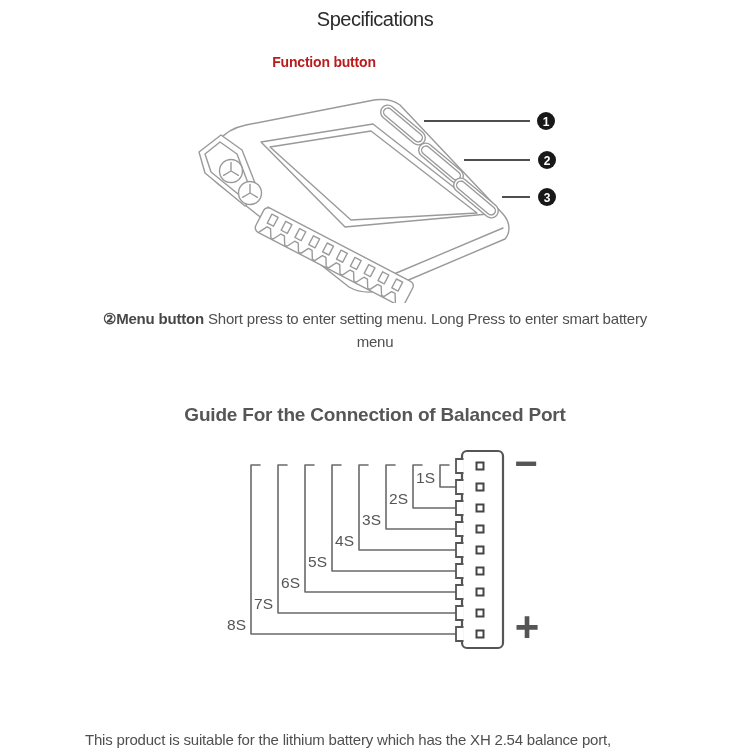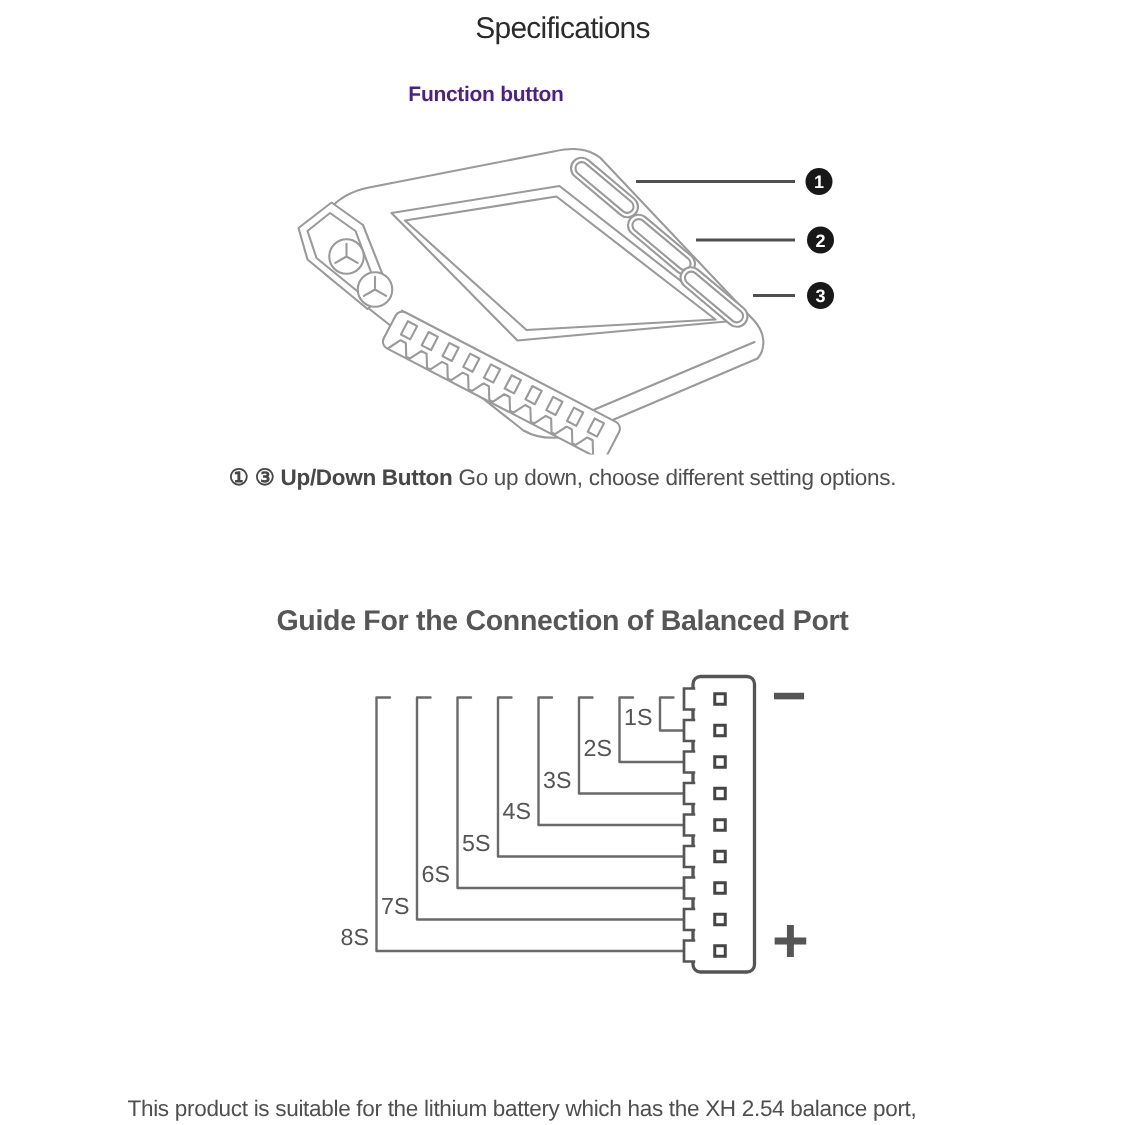--- a/index.html
+++ b/index.html
@@ -6,21 +6,21 @@
   body{
     width:750px;height:750px;position:relative;background:#ffffff;
     font-family:"Liberation Sans", sans-serif;overflow:hidden;
   }
   .page-title{
     position:absolute;top:8px;left:0;width:750px;text-align:center;
     font-size:20px;font-weight:400;color:#2b2b2b;letter-spacing:-.5px;
   }
   .fig1-caption{
     position:absolute;top:54px;left:0;width:648px;text-align:center;
-    font-size:14px;font-weight:700;color:#4c1d95;letter-spacing:-.2px;
+    font-size:14px;font-weight:700;color:#b91c1c;letter-spacing:-.2px;
   }
   .figure-svg{position:absolute;left:0;display:block;}
   #fig1{top:85px;}
   #fig2{top:442px;}
   .notes{
     position:absolute;top:307px;left:0;width:750px;text-align:center;
     font-size:15px;color:#4f4f4f;line-height:23px;letter-spacing:-.2px;
   }
   .notes b{color:#474747;}
   .fig2-heading{
@@ -111,21 +111,22 @@
   <line class="callout-line" x1="502" y1="197" x2="530" y2="197"></line>
   <circle class="callout-circle" cx="546" cy="121" r="9"></circle>
   <circle class="callout-circle" cx="547" cy="160" r="9"></circle>
   <circle class="callout-circle" cx="547" cy="197" r="9"></circle>
   <text class="callout-num" x="546" y="125.5" text-anchor="middle">1</text>
   <text class="callout-num" x="547" y="164.5" text-anchor="middle">2</text>
   <text class="callout-num" x="547" y="201.5" text-anchor="middle">3</text>
 </svg>
 
 <div class="notes">
-  <div><b>① ③ Up/Down Button</b><span> Go up down, choose different setting options.</span></div>
+  <div><b>②Menu button</b><span> Short press to enter setting menu. Long Press to enter smart battery</span></div>
+  <div>menu</div>
 </div>
 
 <div class="fig2-heading">Guide For the Connection of Balanced Port</div>
 
 <svg id="fig2" class="figure-svg" width="750" height="222" viewBox="0 442 750 222">
 
   <path class="wire" d="M 449,465 L 440,465 L 440,487 L 456,487"></path>
   <path class="wire" d="M 422,465 L 413,465 L 413,508 L 456,508"></path>
   <path class="wire" d="M 395,465 L 386,465 L 386,529 L 456,529"></path>
   <path class="wire" d="M 368,465 L 359,465 L 359,550 L 456,550"></path>

